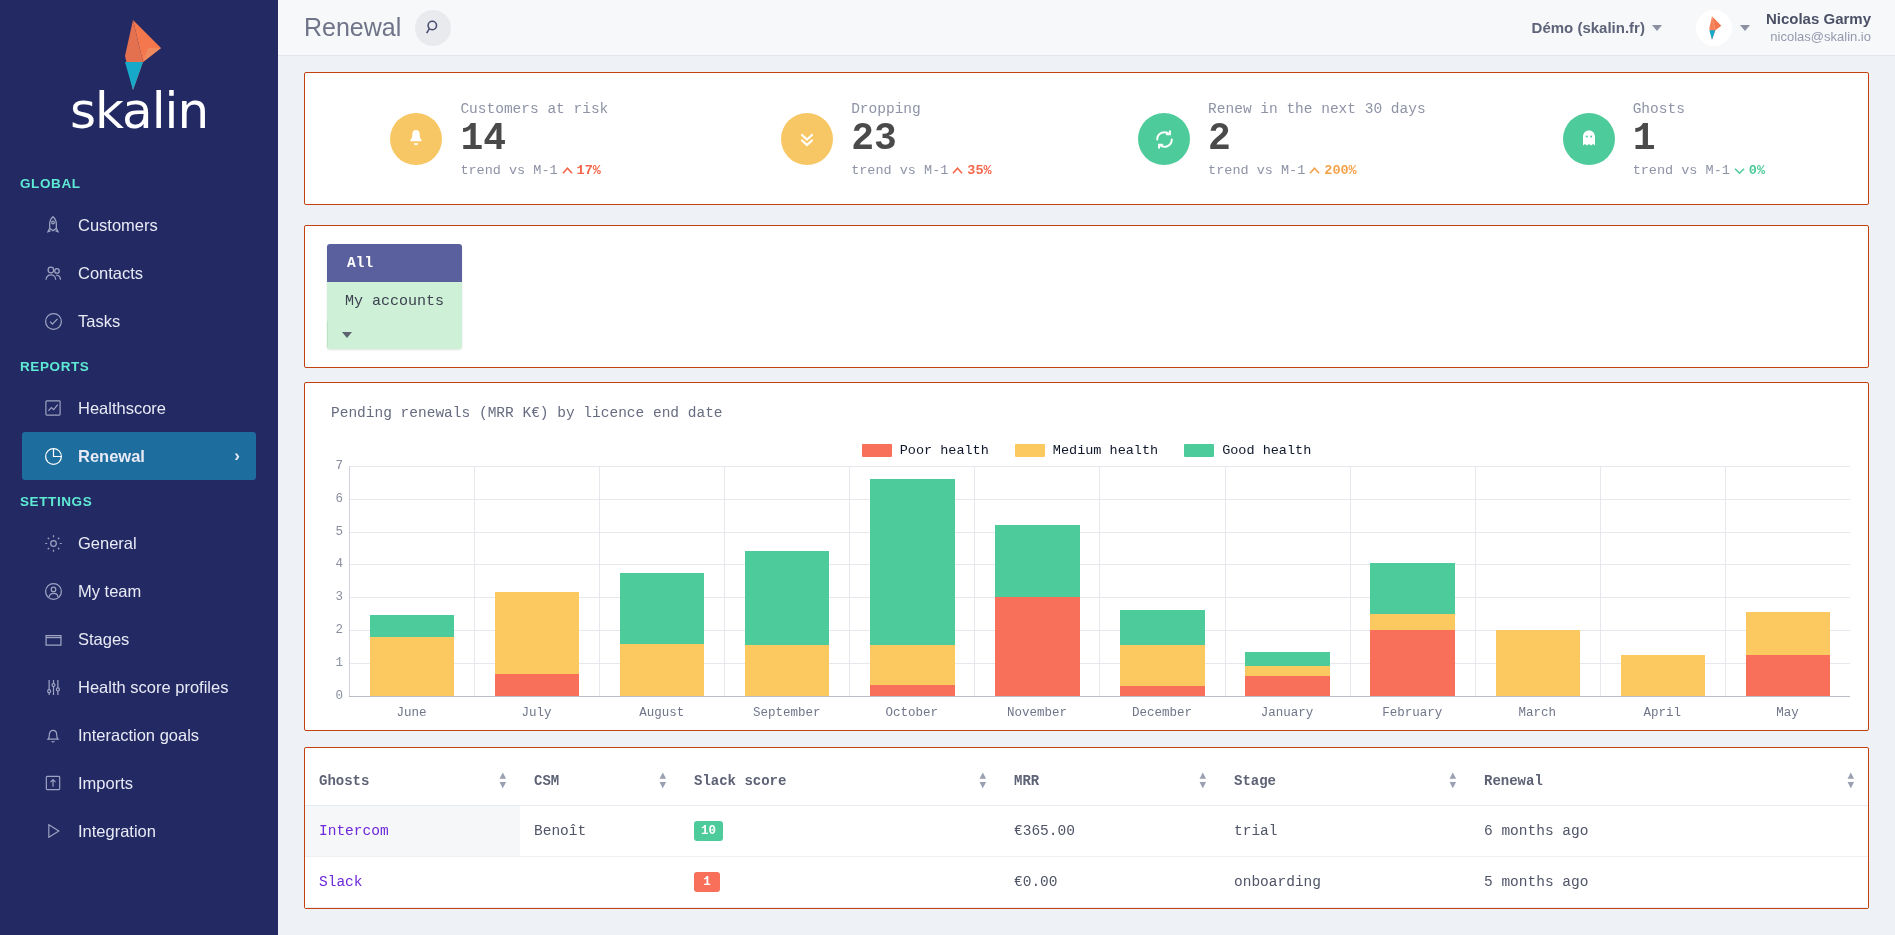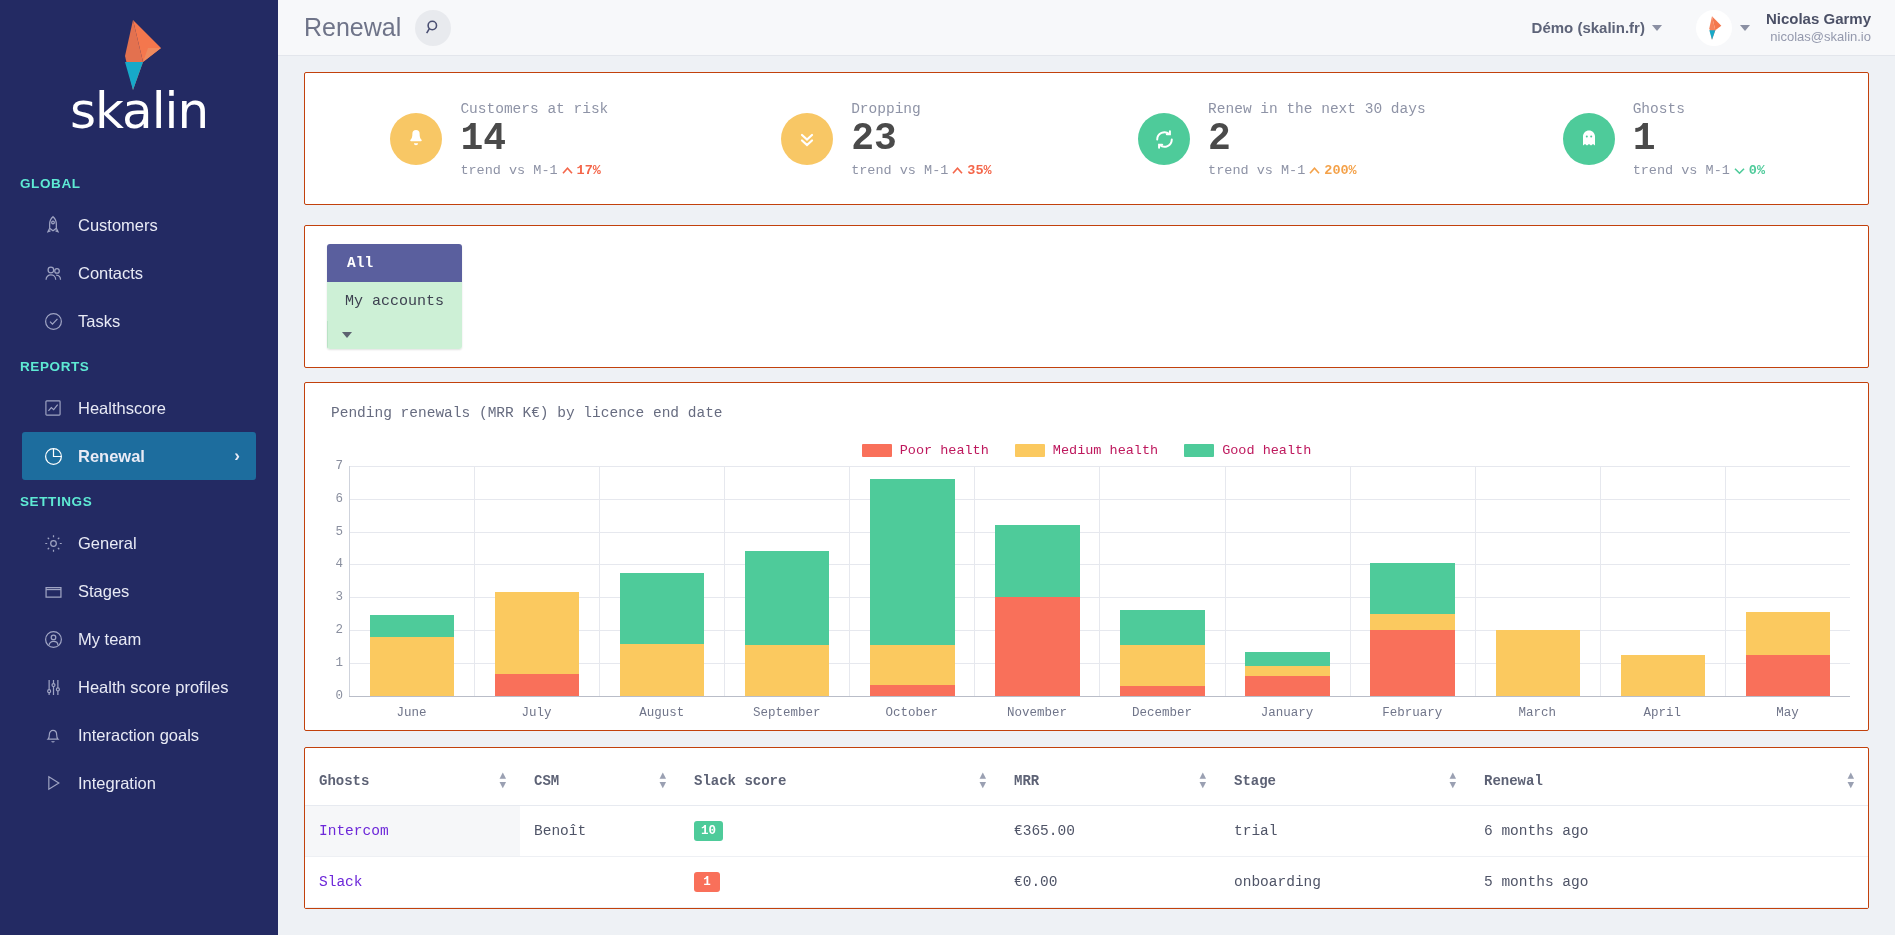--- a/index.html
+++ b/index.html
@@ -80,21 +80,21 @@
   .tabbar-card { padding: 18px 22px; margin-bottom: 14px; }
   .btn-group { display: inline-flex; border-radius: 3px; overflow: hidden; box-shadow: 0 1px 2px rgba(0,0,0,.12); flex-direction: column; }
   .btn-all { background: #5a5f9e; color:#fff; font-size:14.5px; font-weight:700; padding: 11px 20px; cursor:pointer; }
   .btn-my { background: #cdf0d6; color:#3d4150; font-size:15px; padding: 11px 18px; cursor:pointer; }
   .btn-drop { background:#cdf0d6; padding: 11px 14px; border-left:1px solid #b9e3c5; display:flex; align-items:center; cursor:pointer; }
 
   
   .chart-card { padding: 18px 18px 10px 18px; margin-bottom: 16px; }
   .chart-title { font-size: 14.5px; color: #676c80; margin: 4px 0 22px 8px; }
   .legend { display: flex; justify-content: center; gap: 26px; margin-bottom: 4px; }
-  .legend-item { display: flex; align-items: center; gap: 8px; font-size: 13.5px; color: #be185d; }
+  .legend-item { display: flex; align-items: center; gap: 8px; font-size: 13.5px; color: #0f172a; }
   .swatch { width: 30px; height: 13px; border-radius: 1px; }
   .plot { display: flex; height: 230px; margin-top: 8px; }
   .yaxis { width: 26px; position: relative; }
   .ytick { position: absolute; right: 6px; font-size: 12.5px; color: #8a8f9f; transform: translateY(-50%); }
   .plotarea { flex:1; position: relative; border-left: 1px solid #cfd3dc; }
   .gridline { position:absolute; left:0; right:0; height:1px; background:#e6e8ee; }
   .bars { position:absolute; inset:0; display:flex; }
   .barcol { flex:1; position:relative; display:flex; align-items:flex-end; justify-content:center; border-right:1px solid #e6e8ee; }
   .barcol:last-child { border-right: none; }
   .bar { width: 68%; display: flex; flex-direction: column-reverse; }
@@ -190,55 +190,64 @@
         <svg width="21" height="21" viewBox="0 0 24 24" fill="none" stroke="#cfd3e8" stroke-width="1.4">
             <circle cx="12" cy="12" r="3.2"></circle>
             <path d="M12 2.6v2.2M12 19.2v2.2M2.6 12h2.2M19.2 12h2.2M5.4 5.4l1.6 1.6M17 17l1.6 1.6M18.6 5.4L17 7M7 17l-1.6 1.6"></path>
           </svg>
       </span>
       <span>General</span>
     </div>
     <div class="nav-item">
       <span class="ico">
         <svg width="21" height="21" viewBox="0 0 24 24" fill="none" stroke="#cfd3e8" stroke-width="1.4">
-            <path d="M3.5 7.5h17v11h-17z"></path>
-            <path d="M3.5 9.8h17"></path>
-          </svg>
-      </span>
-      <span>Stages</span>
-    </div>
-    <div class="nav-item">
-      <span class="ico">
-        <svg width="21" height="21" viewBox="0 0 24 24" fill="none" stroke="#cfd3e8" stroke-width="1.4">
             <circle cx="12" cy="12" r="9"></circle>
             <circle cx="12" cy="9.6" r="2.6"></circle>
             <path d="M7 18.4c0-2.6 2.2-4.2 5-4.2s5 1.6 5 4.2"></path>
           </svg>
       </span>
       <span>My team</span>
+    </div>
+    <div class="nav-item">
+      <span class="ico">
+        <svg width="21" height="21" viewBox="0 0 24 24" fill="none" stroke="#cfd3e8" stroke-width="1.4">
+            <path d="M3.5 7.5h17v11h-17z"></path>
+            <path d="M3.5 9.8h17"></path>
+          </svg>
+      </span>
+      <span>Stages</span>
     </div>
     <div class="nav-item">
       <span class="ico">
         <svg width="21" height="21" viewBox="0 0 24 24" fill="none" stroke="#cfd3e8" stroke-width="1.4">
             <path d="M7 3.5v11M7 18v2.5M12 3.5v4M12 11v9.5M17 3.5v9M17 16v4.5"></path>
             <circle cx="7" cy="16.2" r="1.7"></circle>
             <circle cx="12" cy="9.2" r="1.7"></circle>
             <circle cx="17" cy="14.2" r="1.7"></circle>
           </svg>
       </span>
       <span>Health score profiles</span>
     </div>
     <div class="nav-item">
       <span class="ico">
         <svg width="20" height="20" viewBox="0 0 24 24" fill="none" stroke="#cfd3e8" stroke-width="1.4">
             <path d="M6 17h12c-1.5-1.4-1.6-2.6-1.6-5.2 0-3-1.8-5.3-4.4-5.3S7.6 8.8 7.6 11.8c0 2.6-.1 3.8-1.6 5.2z"></path>
             <path d="M10.4 19.4a1.8 1.8 0 0 0 3.2 0"></path>
           </svg>
       </span>
       <span>Interaction goals</span>
+    </div>
+    <div class="nav-item">
+      <span class="ico">
+        <svg width="20" height="20" viewBox="0 0 24 24" fill="none" stroke="#cfd3e8" stroke-width="1.4">
+            <rect x="4" y="4" width="16" height="16" rx="1"></rect>
+            <path d="M12 16.5V8.2M9 11l3-3 3 3"></path>
+          </svg>
+      </span>
+      <span>Imports</span>
     </div>
     <div class="nav-item">
       <span class="ico">
         <svg width="20" height="20" viewBox="0 0 24 24" fill="none" stroke="#cfd3e8" stroke-width="1.4">
             <path d="M7 4.5l12 7.5-12 7.5z"></path>
           </svg>
       </span>
       <span>Integration</span>
     </div>
   </aside>

